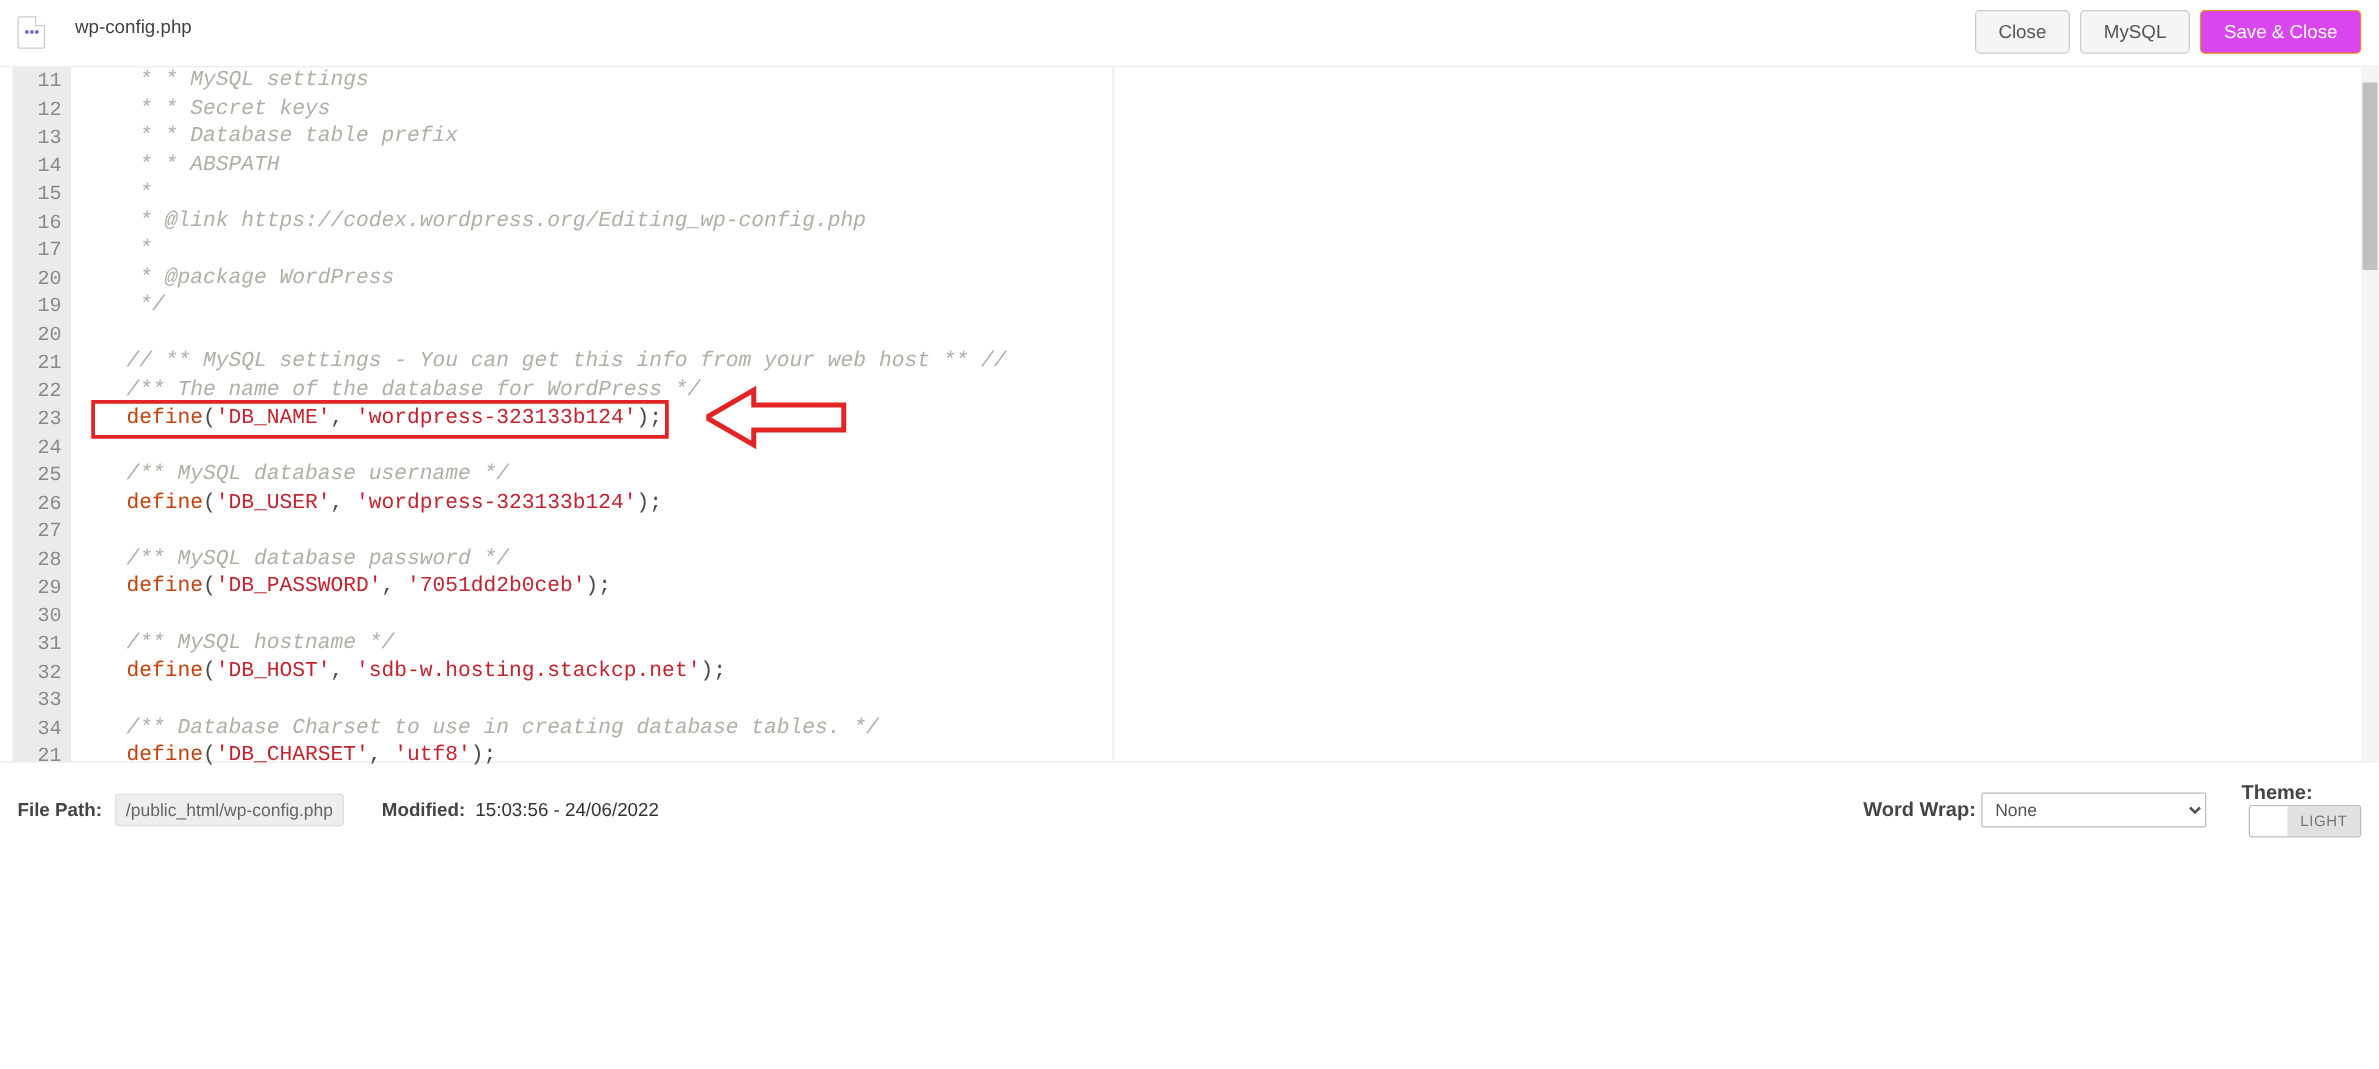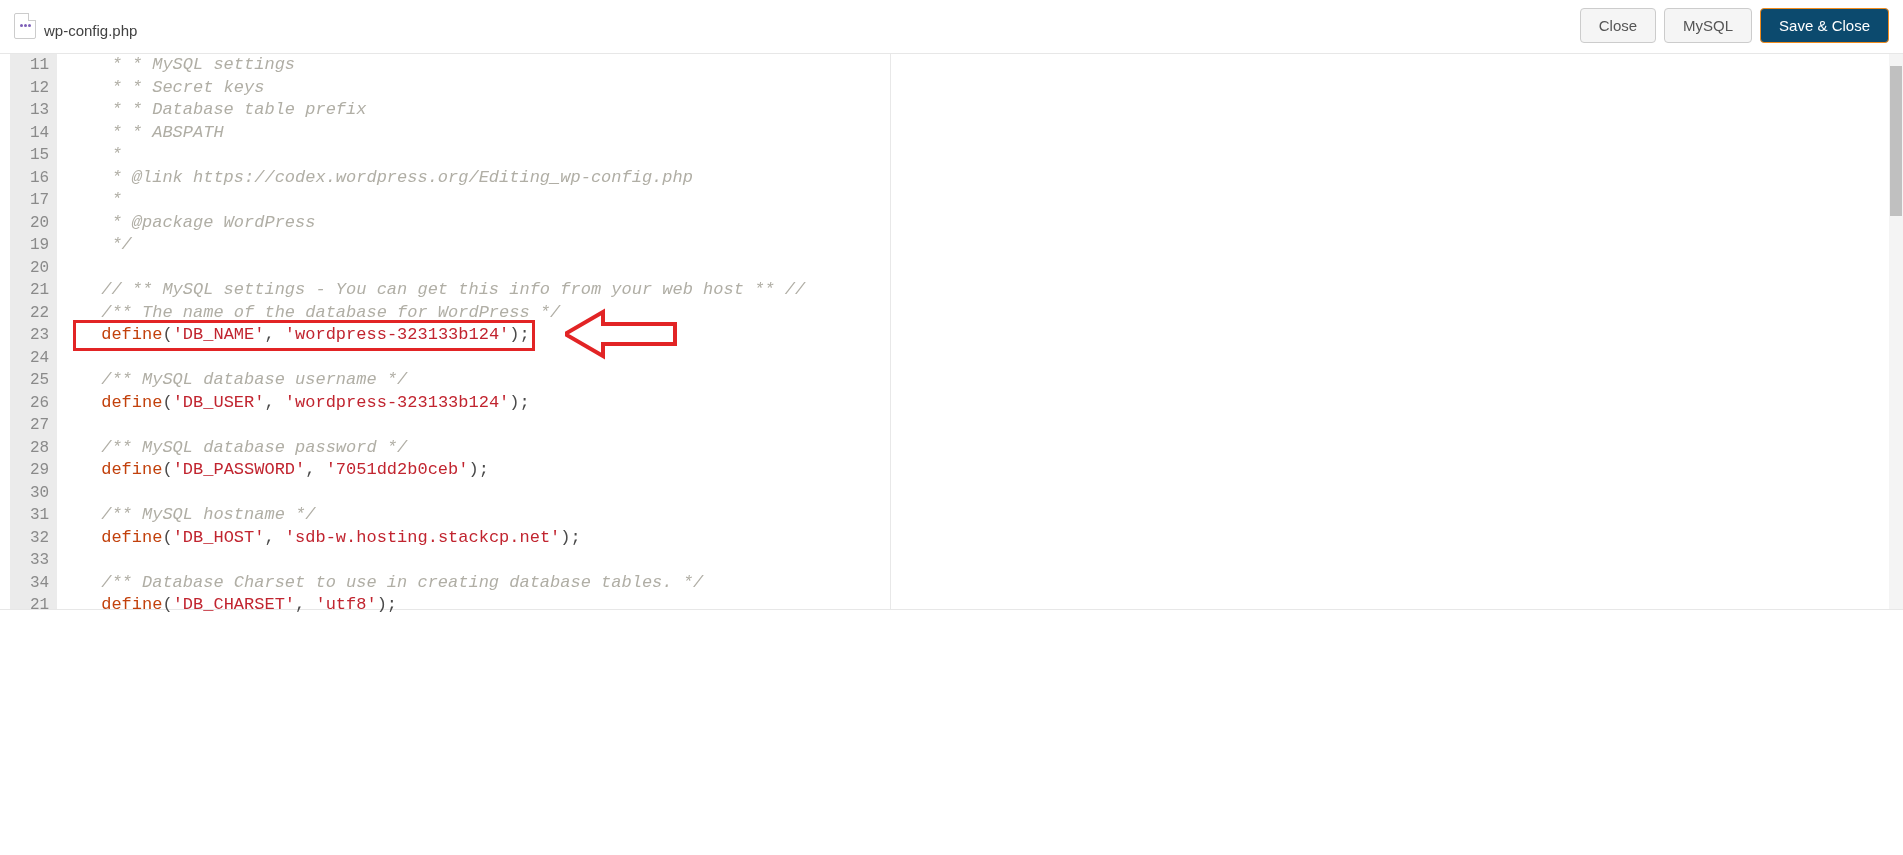--- a/index.html
+++ b/index.html
@@ -5,40 +5,40 @@
 * { box-sizing: border-box; margin: 0; padding: 0; }
 body { font-family: Arial, Helvetica, sans-serif; background: #fff; overflow: hidden; }
 
 .header {
   display: flex;
   align-items: center;
   justify-content: space-between;
   padding: 8px 14px 10px 14px;
   border-bottom: 1px solid #e7e7e7;
 }
-.header-left { display: flex; align-items: flex-end; gap: 8px; }
+.header-left { display: flex; align-items: flex-start; gap: 24px; }
 .file-icon {
   width: 22px; height: 26px;
   background: #fff; border: 1px solid #ccc; border-radius: 2px;
   position: relative;
   display: flex; align-items: center; justify-content: center;
 }
 .file-icon::before {
   content: ""; position: absolute; top: -1px; right: -1px; width: 7px; height: 7px;
   background: #fff; border-left: 1px solid #ccc; border-bottom: 1px solid #ccc;
 }
 .file-icon-dots { display:flex; gap:1px; }
 .file-icon-dots span { width:3px; height:3px; border-radius:50%; background:#7d5fb8; }
 .filename { color: #424242; font-size: 15px; }
 .header-right { display: flex; gap: 8px; }
 .btn {
   padding: 8px 18px; font-size: 15px; border-radius: 4px; cursor: pointer;
   border: 1px solid #ccc; background: #f5f5f5; color: #555;
 }
-.btn-primary { background: #0c4a6e; border-color: #f08b1d; color: #fff; }
+.btn-primary { background: #d946ef; border-color: #f08b1d; color: #fff; }
 
 .editor-wrap { position: relative; background:#fff; }
 .editor {
   display: flex; height: 555px; margin: 0 10px;
   position: relative;
 }
 .gutter {
   background: #ebebeb; color: #8a8a8a; font-family: 'Courier New', monospace;
   text-align: right; padding: 0 8px 0 20px; user-select:none;
   border-right: 0;
@@ -154,13 +154,38 @@
     <svg class="arrow-svg" style="left:555px; top:253px; width:120px; height:55px;">
       <polygon points="0,27 38,5 38,17 110,17 110,37 38,37 38,49" fill="none" stroke="#e22425" stroke-width="4" stroke-linejoin="miter"></polygon>
     </svg>
   </div>
   <div class="vscroll">
     <div class="vscroll-thumb" style="top:12px; height:150px;"></div>
   </div>
 </div>
 
 <div class="footer">
+  <div class="footer-left">
+    <span>
+      <span class="label-strong">File Path:</span>
+      <span class="pathbox">/public_html/wp-config.php</span>
+    </span>
+    <span>
+      <span class="label-strong">Modified:</span>
+      <span style="margin-left:4px;">15:03:56 - 24/06/2022</span>
+    </span>
+  </div>
+  <div class="footer-right">
+    <span>
+      <span class="label-strong">Word Wrap:</span>
+      <select class="select">
+        <option>None</option>
+      </select>
+    </span>
+    <span>
+      <span class="label-strong">Theme:</span>
+      <span class="theme-toggle" style="margin-left:6px;">
+        <span class="blank"></span>
+        <span class="light">LIGHT</span>
+      </span>
+    </span>
+  </div>
 </div>
 
 </body></html>

